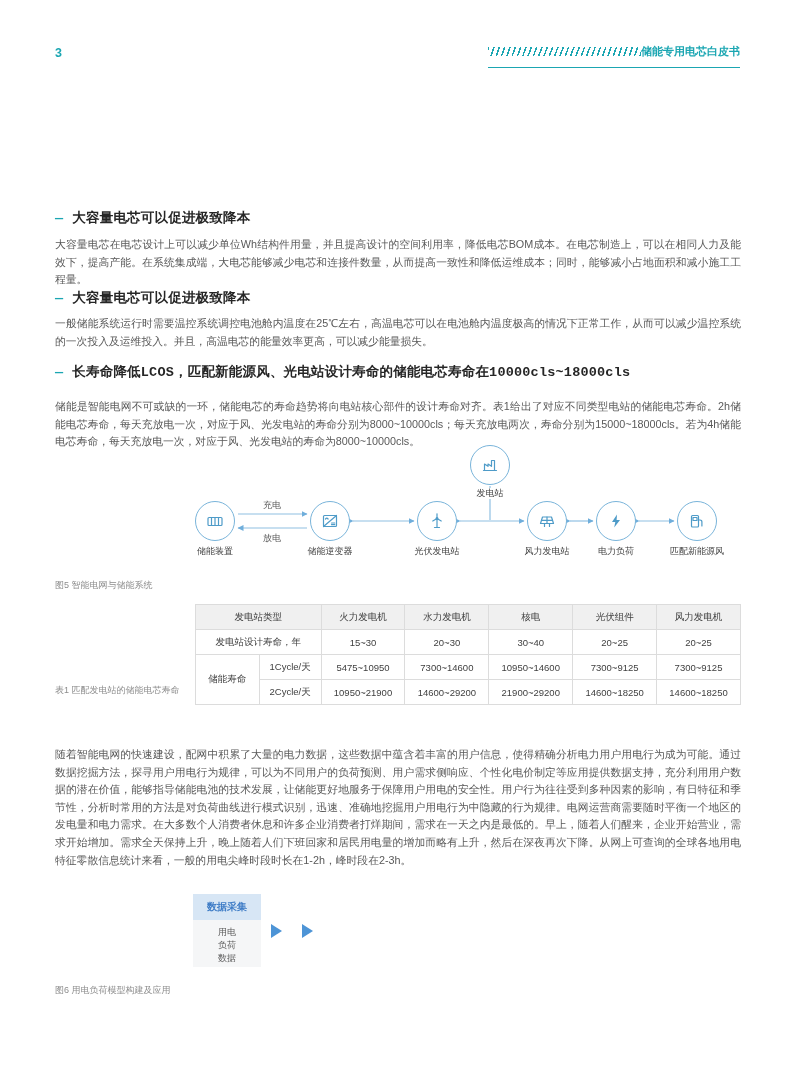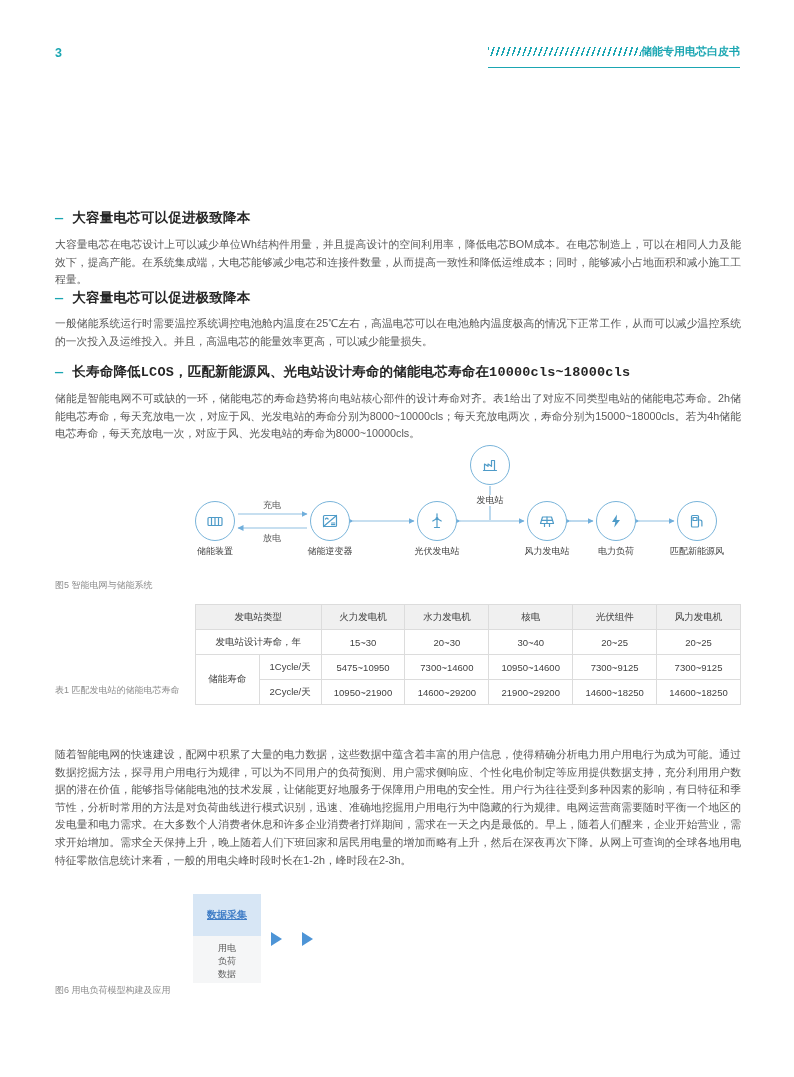--- a/index.html
+++ b/index.html
@@ -18,21 +18,21 @@
   .header-right{position:absolute;right:54px;top:44px;width:252px;display:flex;align-items:center;padding-bottom:8px;border-bottom:1.5px solid var(--accent);}
   .hatch{flex:1;height:9px;background:repeating-linear-gradient(110deg,var(--accent) 0px,var(--accent) 1.5px,transparent 1.5px,transparent 5px);}
   .header-title{color:var(--accent);font-size:11px;font-weight:bold;white-space:nowrap;}
 
   
   .section-heading{position:absolute;left:55px;width:690px;font-size:13.5px;font-weight:bold;color:#262626;letter-spacing:.2px;font-family:Liberation Mono, monospace;}
   .heading-dash{color:var(--accent);margin-right:9px;font-weight:bold;}
   .para{position:absolute;left:55px;width:686px;font-size:10.8px;line-height:17.6px;color:#595959;text-align:justify;}
   .h1{top:209px}.p1{top:236px}
   .h2{top:289px}.p2{top:315px}
-  .h3{top:363px}.p3{top:390px}
+  .h3{top:363px}.p3{top:398px}
   .h4{top:719px}.p4{top:746px}
 
   
   .fig5{position:absolute;left:55px;top:443px;width:690px;height:132px;}
   .fig5 svg.connectors{position:absolute;left:0;top:0;}
   .node{position:absolute;width:40px;height:40px;border:1.4px solid #79b4da;border-radius:50%;background:#fff;display:flex;align-items:center;justify-content:center;}
   .node-label{position:absolute;font-size:9px;color:#404040;text-align:center;width:100px;transform:translateX(-50%);line-height:11px;}
   .node-label.ontop{background:#fff;width:auto;padding:0 3px;}
   .link-label{position:absolute;font-size:9px;color:#595959;transform:translateX(-50%);}
 
@@ -42,21 +42,21 @@
   .cap6{top:984px}
 
   
   table.life{position:absolute;left:195px;top:604px;width:546px;border-collapse:collapse;font-size:9.5px;color:#404040;text-align:center;}
   table.life th,table.life td{border:1px solid #dcdcdc;padding:5.5px 2px;font-weight:normal;}
   table.life thead th{background:#f0f0f0;}
 
   
   .flow{position:absolute;left:193px;top:894px;display:flex;align-items:center;}
   .step{width:68px;flex:none;}
-  .step-title{background:var(--flow-header-bg);color:var(--flow-header-text);font-size:10px;font-weight:bold;text-align:center;padding:14px 0;text-decoration:underline;}
+  .step-title{background:var(--flow-header-bg);color:var(--flow-header-text);font-size:10px;font-weight:bold;text-align:center;padding:6px 0;}
   .step-body{background:#f5f6f7;color:#595959;font-size:9px;line-height:13px;text-align:center;padding:6px 2px;height:47px;white-space:pre-line;}
   .flow-arrow{width:0;height:0;border-top:7px solid transparent;border-bottom:7px solid transparent;border-left:11px solid #4d94d6;margin:0 10px;flex:none;}
   .dashed-group{display:flex;align-items:center;border:1.5px dashed #93bee2;padding:8px 12px;margin:0 10px;flex:none;}
 </style>
 </head>
 <body>
 
 <div class="page">
 
   <span class="page-num">3</span>
@@ -97,21 +97,21 @@
         <line x1="435" y1="43" x2="435" y2="77"></line>
       </g>
     </svg>
 
     <div class="node" style="left:415px;top:2px;">
       <svg width="20" height="20" viewBox="0 0 20 20" fill="none" stroke="#4e9bc8" stroke-width="1.2" stroke-linejoin="round" stroke-linecap="round">
         <path d="M4.5 15.5 V9 l3.5 2.3 V9 l3.5 2.3 V5.5 h3 V15.5 z"></path>
         <line x1="3.5" y1="15.5" x2="16.5" y2="15.5"></line>
       </svg>
     </div>
-    <div class="node-label ontop" style="left:435px;top:52px;">发电站</div>
+    <div class="node-label ontop" style="left:435px;top:45px;">发电站</div>
 
     <div class="node" style="left:140px;top:58px;">
       <svg width="20" height="20" viewBox="0 0 20 20" fill="none" stroke="#4e9bc8" stroke-width="1.2" stroke-linejoin="round" stroke-linecap="round">
         <rect x="3" y="6.5" width="14" height="8" rx="1"></rect>
         <line x1="6.5" y1="6.5" x2="6.5" y2="14.5"></line>
         <line x1="10" y1="6.5" x2="10" y2="14.5"></line>
         <line x1="13.5" y1="6.5" x2="13.5" y2="14.5"></line>
       </svg>
     </div>
     <div class="node-label" style="left:160px;top:103px;">储能装置</div>

